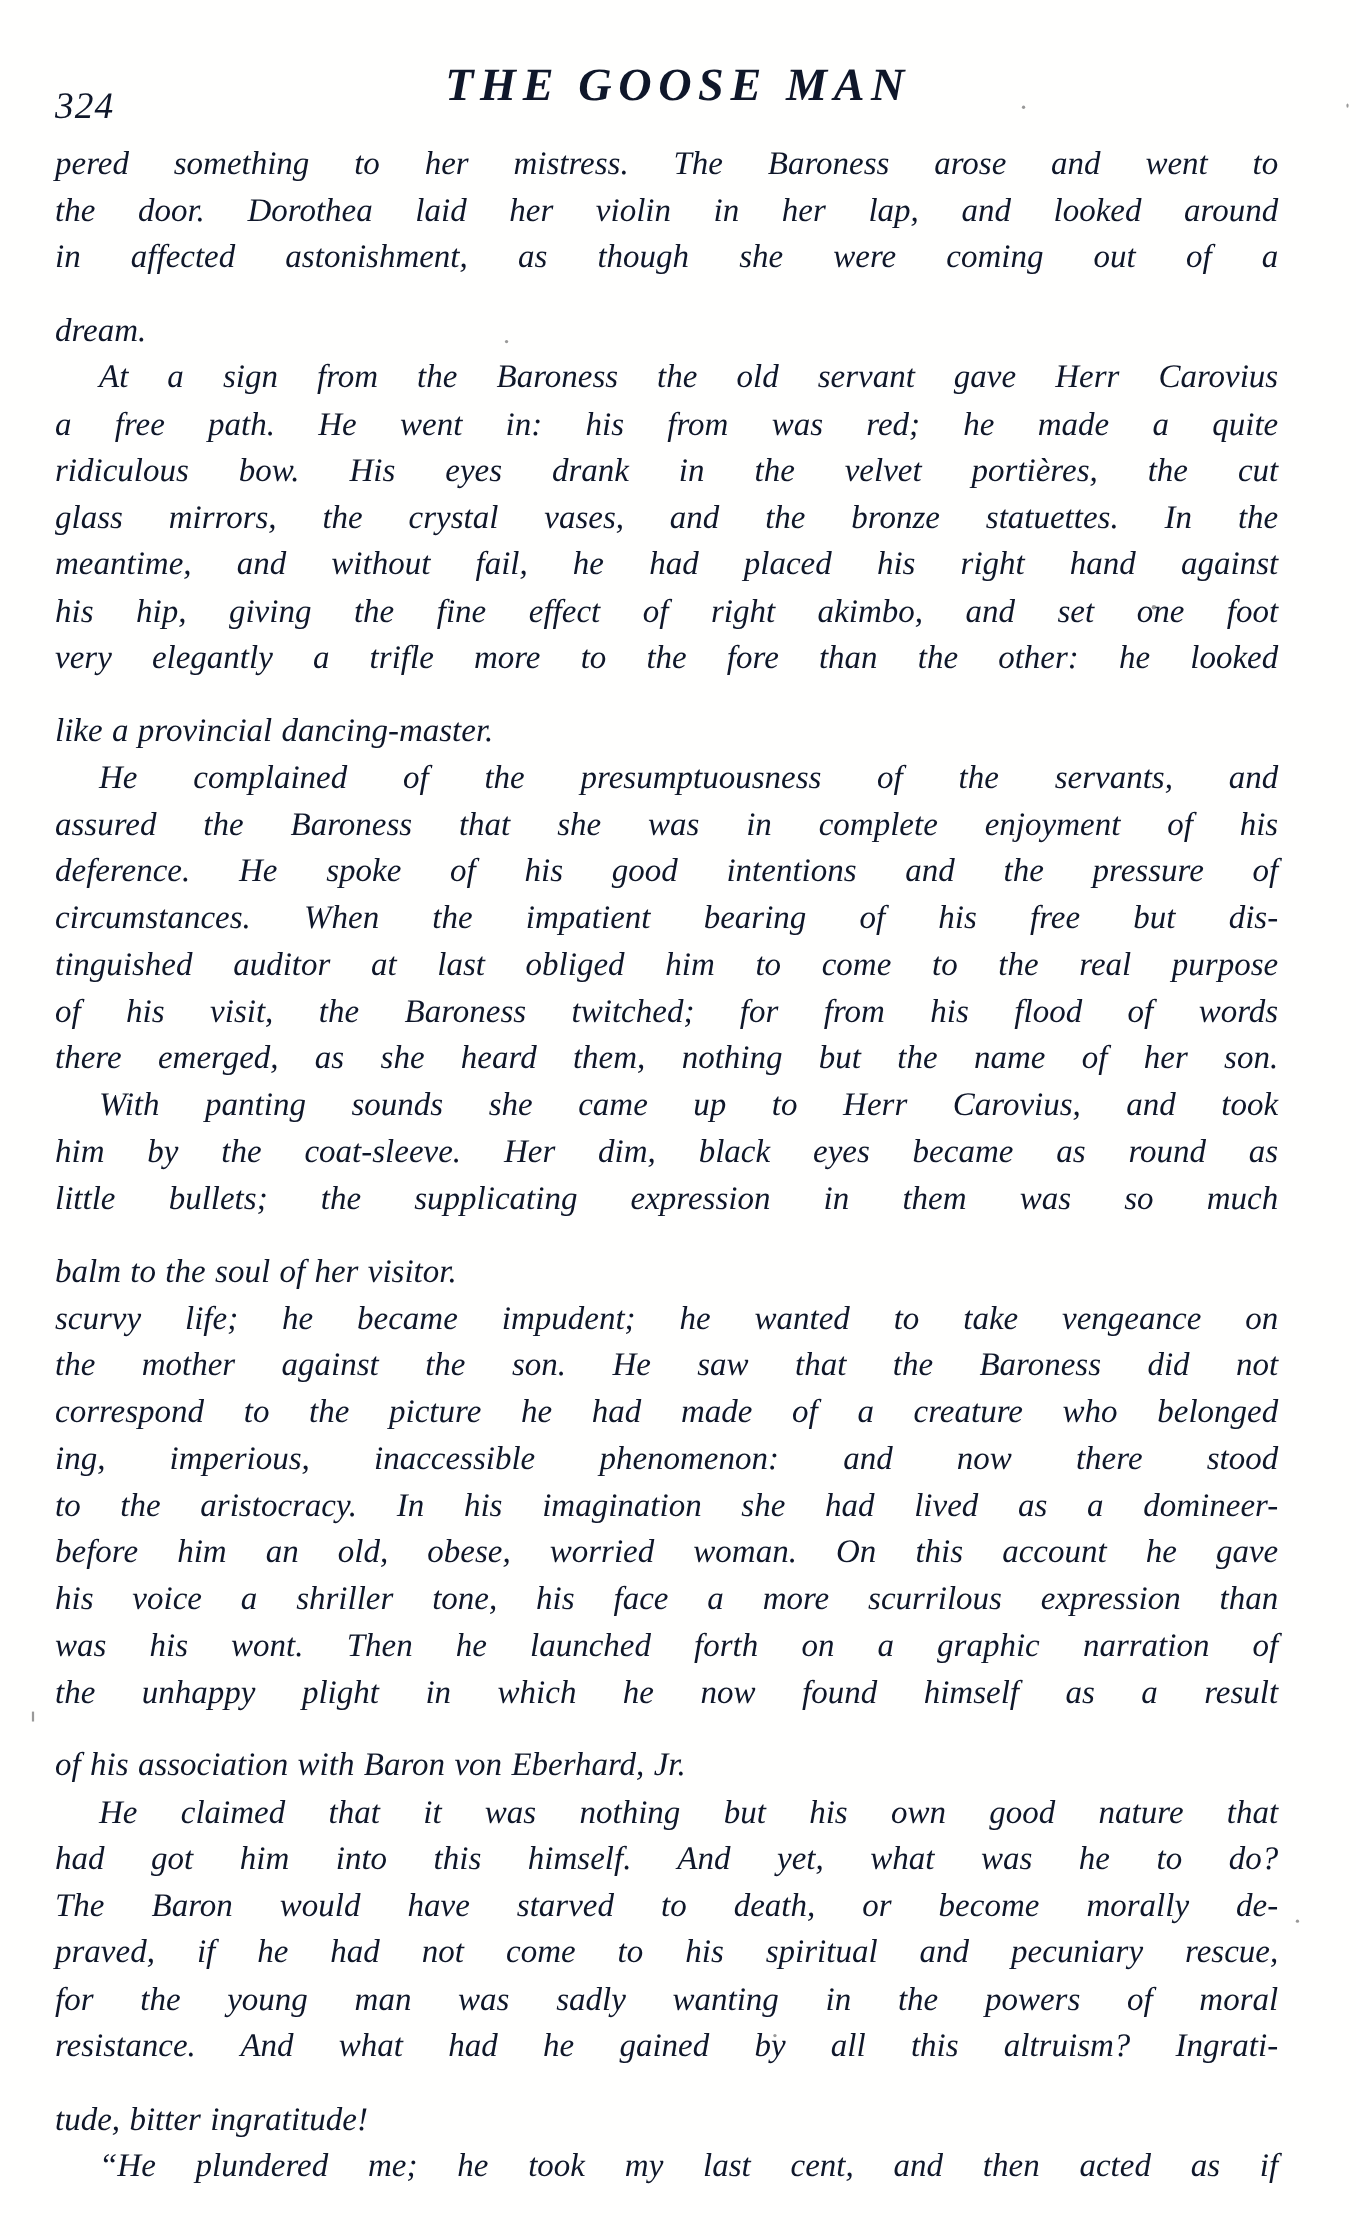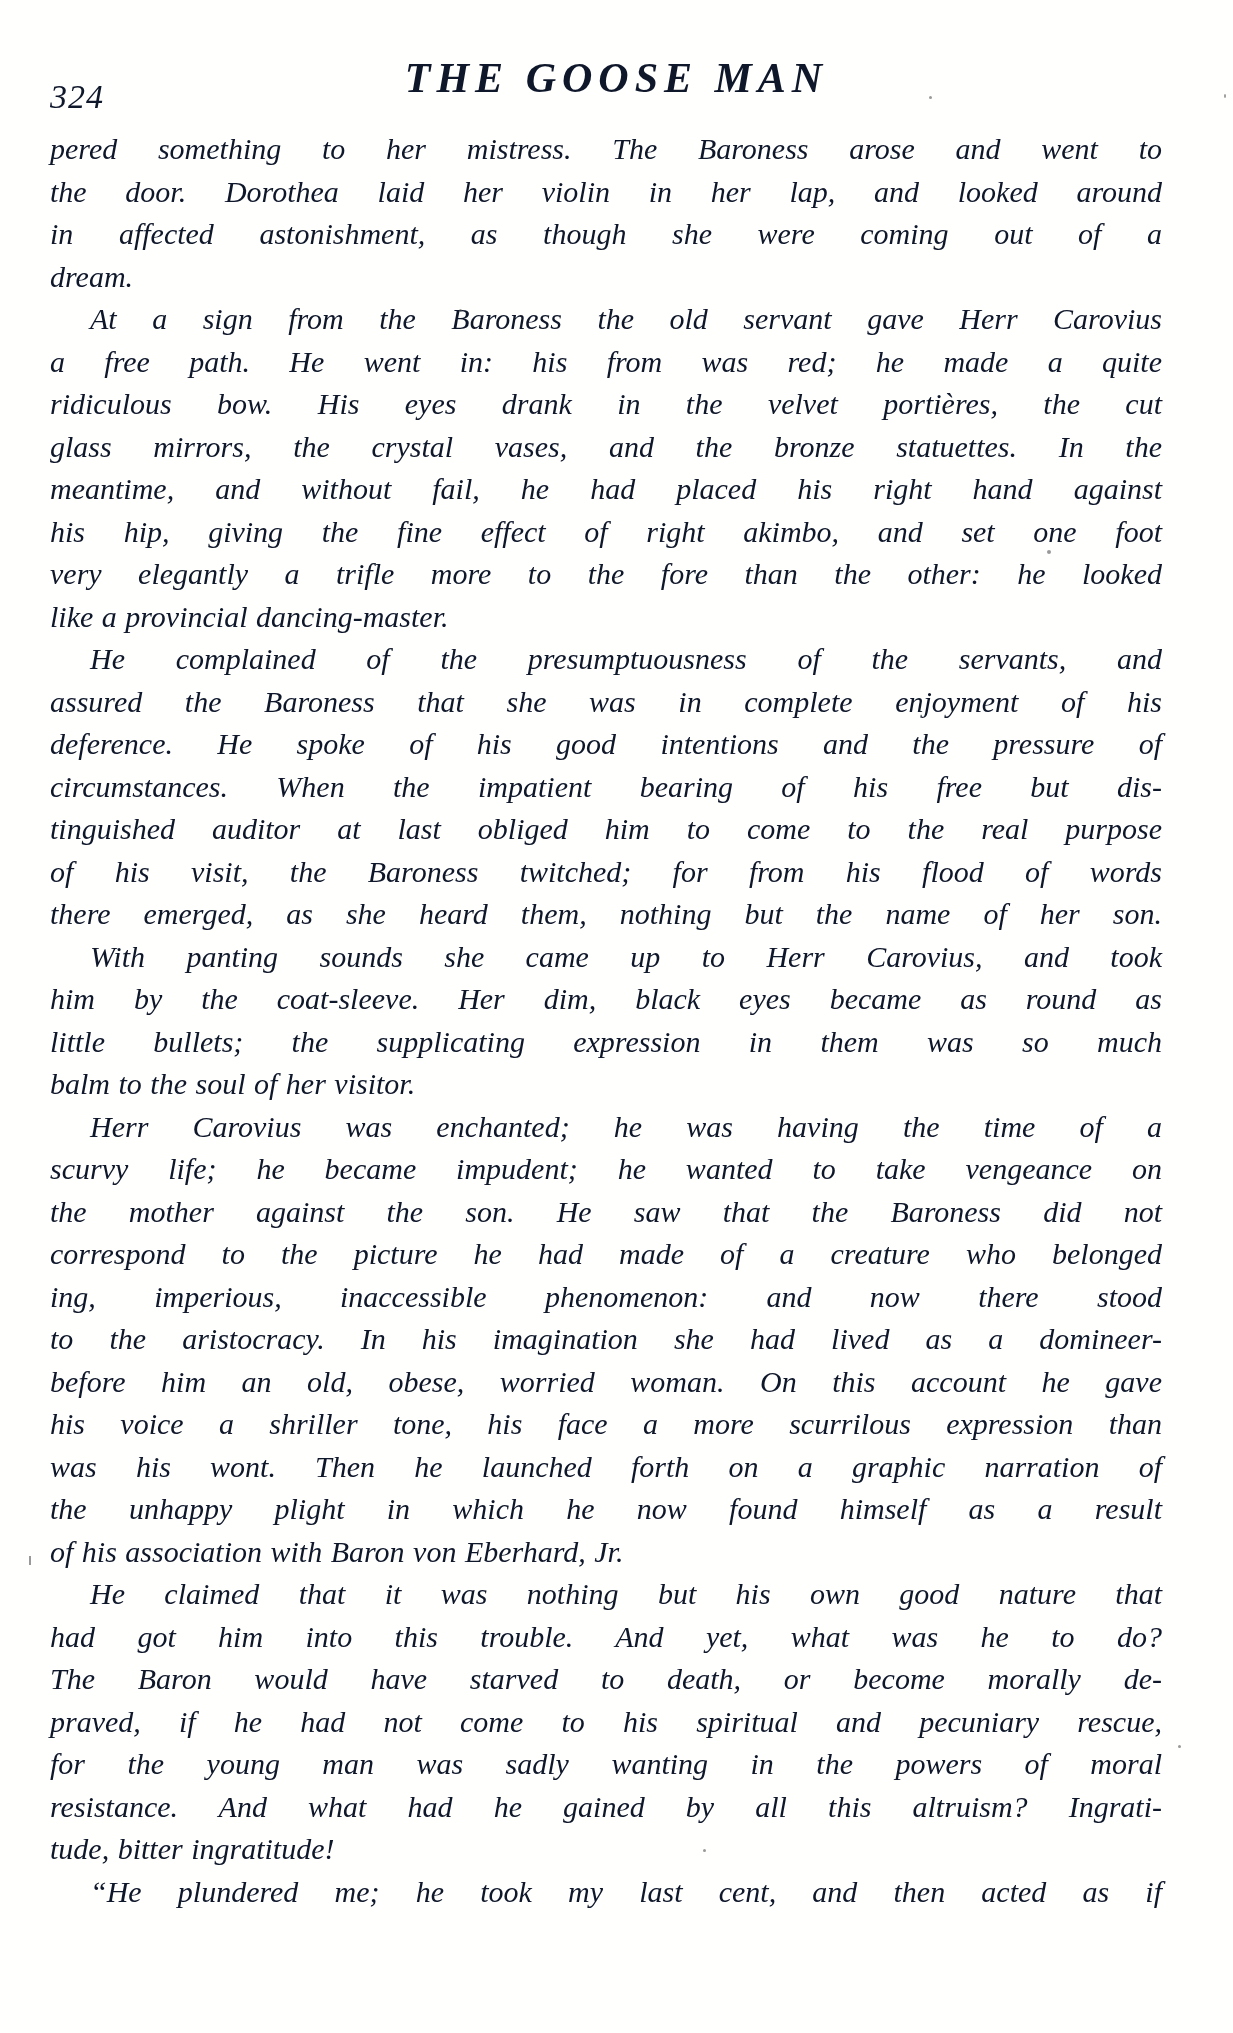--- a/index.html
+++ b/index.html
@@ -54,20 +54,21 @@
     font-size: 30px;
     line-height: 42.5px;
     height: 42.5px;
     text-align: justify;
     text-align-last: justify;
     word-spacing: 1px;
     white-space: normal;
   }
   .line.last {
     text-align-last: left;
+    margin-top: 24px;
   }
   .line.indent {
     text-indent: 40px;
   }
   .speck {
     position: absolute;
     background: #555;
     border-radius: 50%;
     opacity: 0.6;
   }
@@ -99,33 +100,32 @@
     <div class="line">assured the Baroness that she was in complete enjoyment of his</div>
     <div class="line">deference.  He spoke of his good intentions and the pressure of</div>
     <div class="line">circumstances.  When the impatient bearing of his free but dis-</div>
     <div class="line">tinguished auditor at last obliged him to come to the real purpose</div>
     <div class="line">of his visit, the Baroness twitched; for from his flood of words</div>
     <div class="line">there emerged, as she heard them, nothing but the name of her son.</div>
     <div class="line indent">With panting sounds she came up to Herr Carovius, and took</div>
     <div class="line">him by the coat-sleeve.  Her dim, black eyes became as round as</div>
     <div class="line">little bullets; the supplicating expression in them was so much</div>
     <div class="line last">balm to the soul of her visitor.</div>
-    <div class="line indent">Herr Carovius was enchanted; he was having the time of a</div>
     <div class="line">scurvy life; he became impudent; he wanted to take vengeance on</div>
     <div class="line">the mother against the son.  He saw that the Baroness did not</div>
     <div class="line">correspond to the picture he had made of a creature who belonged</div>
     <div class="line">ing, imperious, inaccessible phenomenon: and now there stood</div>
     <div class="line">to the aristocracy.  In his imagination she had lived as a domineer-</div>
     <div class="line">before him an old, obese, worried woman.  On this account he gave</div>
     <div class="line">his voice a shriller tone, his face a more scurrilous expression than</div>
     <div class="line">was his wont.  Then he launched forth on a graphic narration of</div>
     <div class="line">the unhappy plight in which he now found himself as a result</div>
     <div class="line last">of his association with Baron von Eberhard, Jr.</div>
     <div class="line indent">He claimed that it was nothing but his own good nature that</div>
-    <div class="line">had got him into this trouble.  And yet, what was he to do?</div>
+    <div class="line">had got him into this himself.  And yet, what was he to do?</div>
     <div class="line">The Baron would have starved to death, or become morally de-</div>
     <div class="line">praved, if he had not come to his spiritual and pecuniary rescue,</div>
     <div class="line">for the young man was sadly wanting in the powers of moral</div>
     <div class="line">resistance.  And what had he gained by all this altruism?   Ingrati-</div>
     <div class="line last">tude, bitter ingratitude!</div>
     <div class="line indent">“He plundered me; he took my last cent, and then acted as if</div>
   </div>
 
   <div class="speck" style="left:929px;top:96px;width:3px;height:3px;"></div>
   <div class="speck" style="left:459px;top:309px;width:3px;height:3px;"></div>

